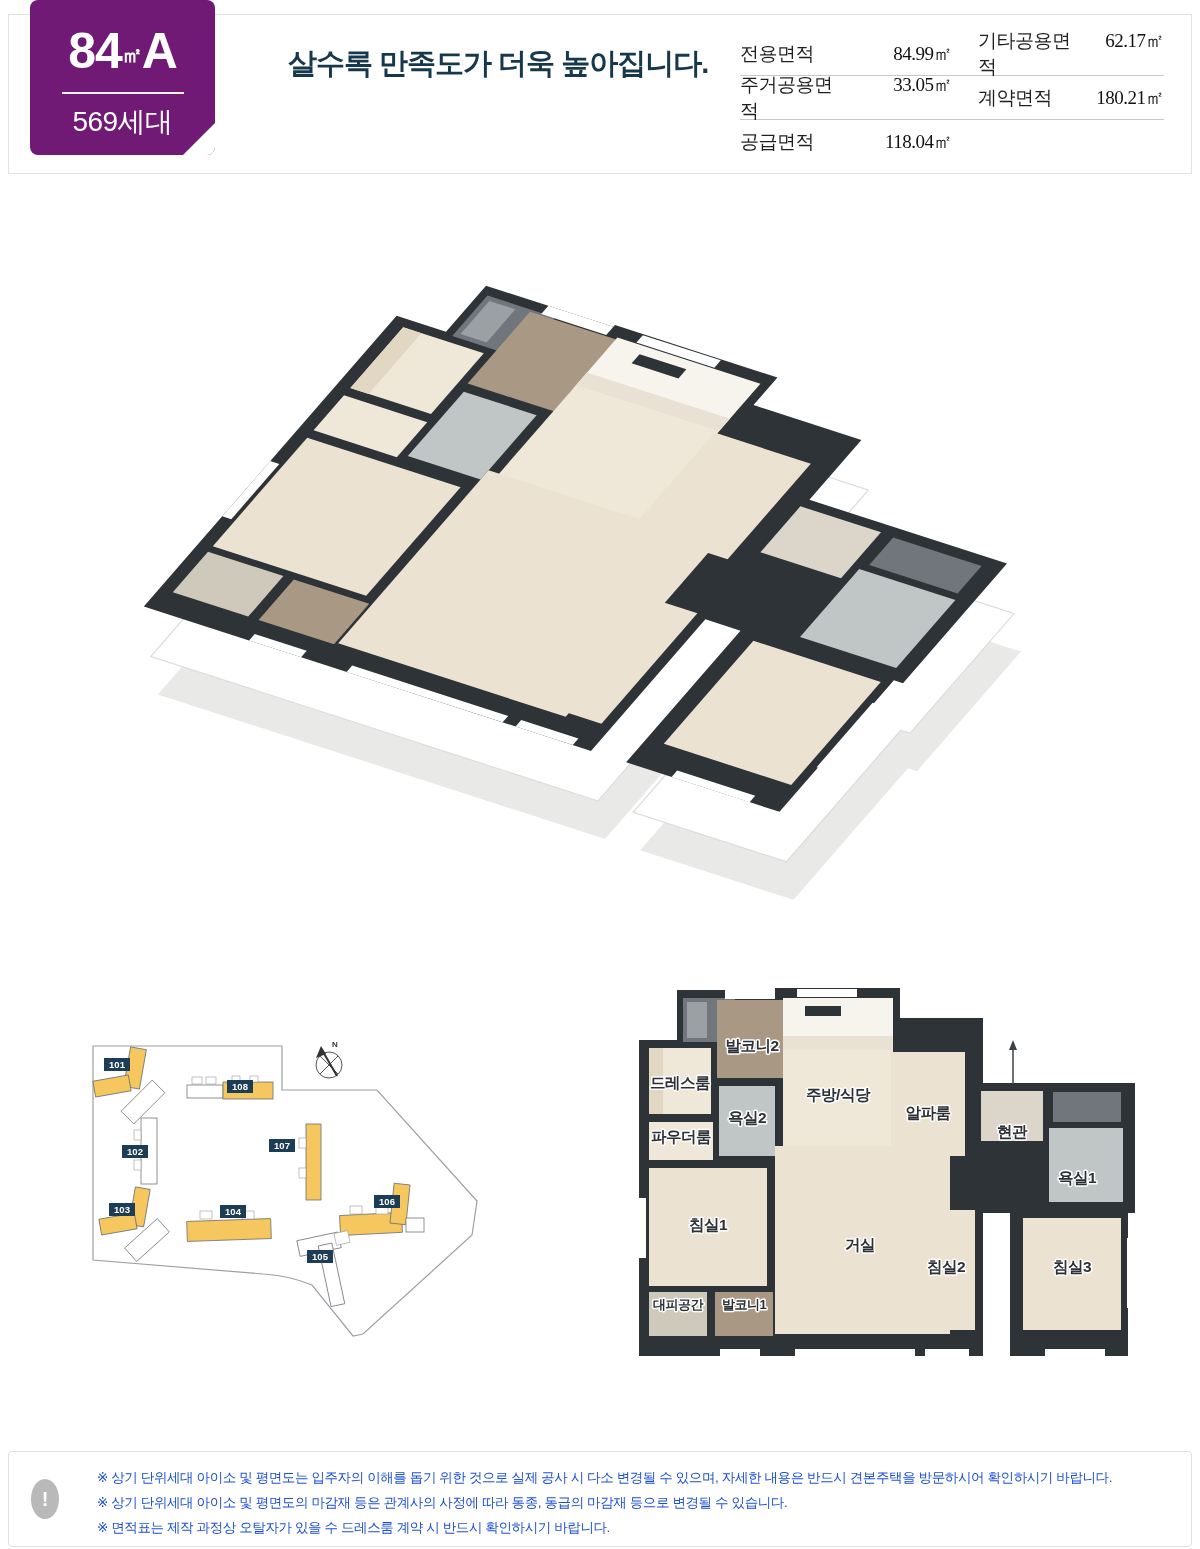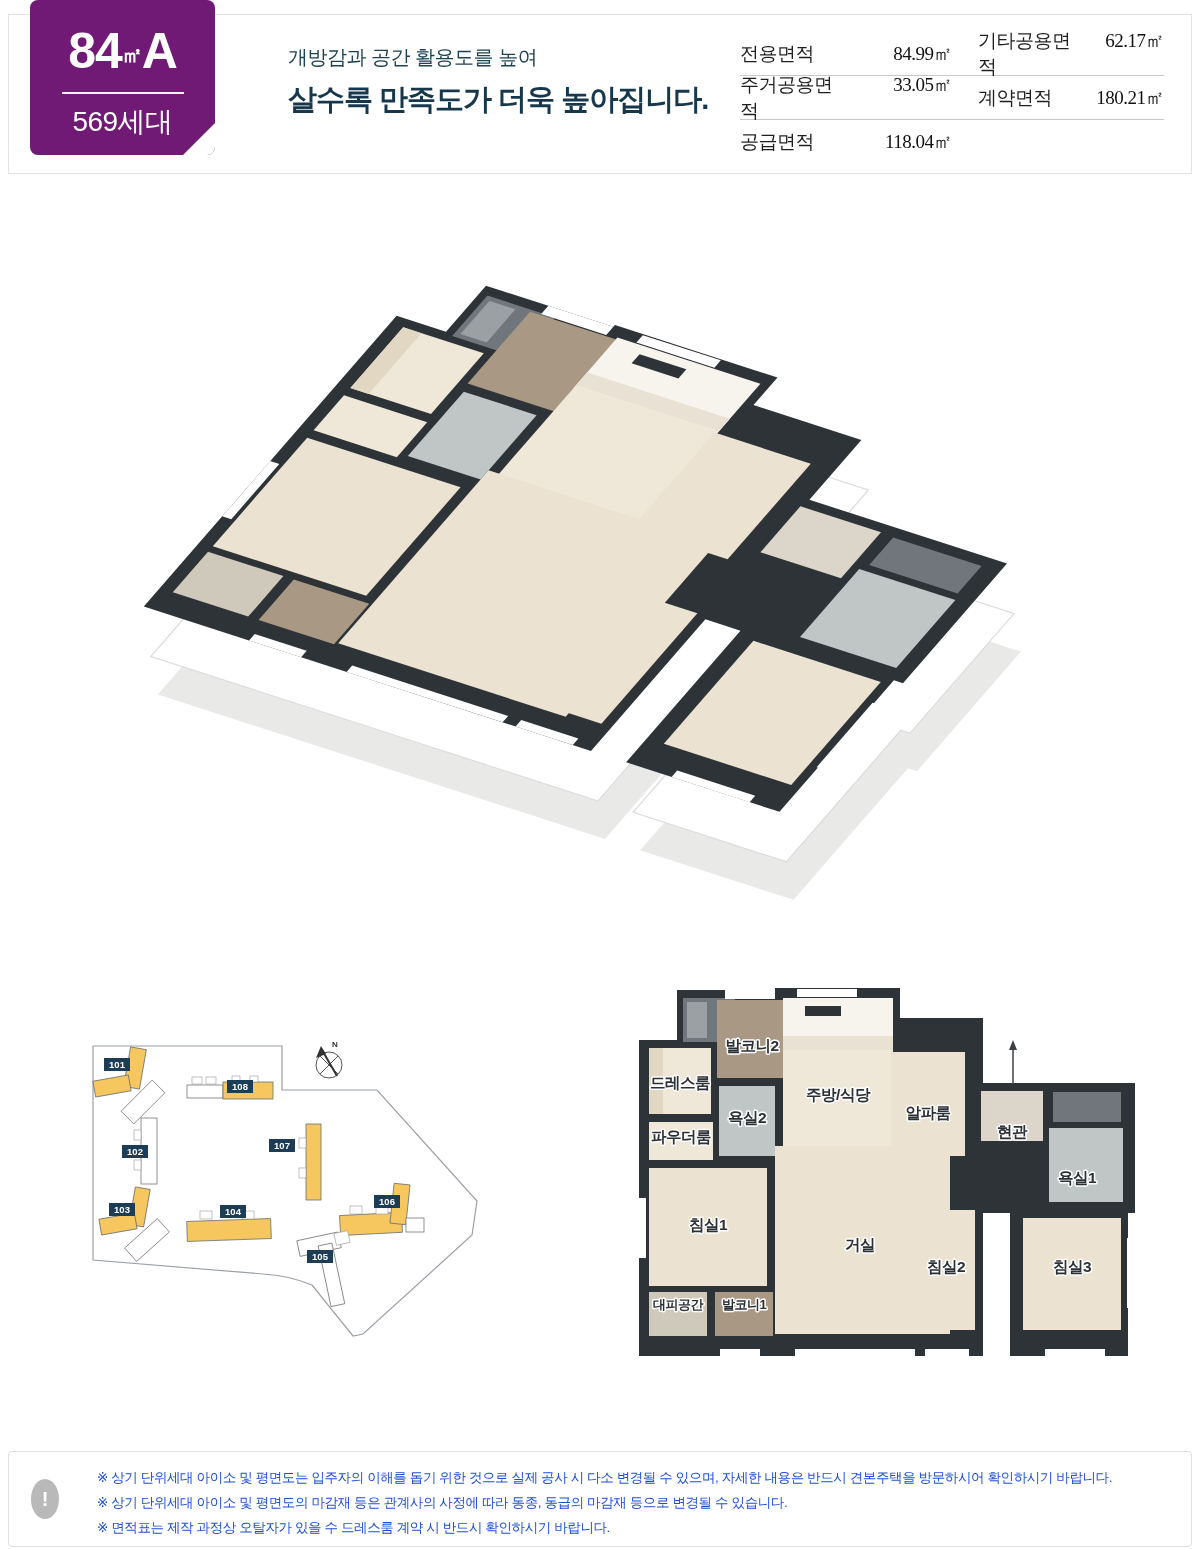--- a/index.html
+++ b/index.html
@@ -47,21 +47,20 @@
 
 <div class="header-strip"></div>
 
 <div class="type-badge">
   <div class="badge-main"><span>84</span><span class="badge-unit">㎡</span><span>A</span></div>
   <div class="badge-rule"></div>
   <div class="badge-sub">569세대</div>
 </div>
 
 <div class="header-titles">
-  <div class="header-subtitle">개방감과 공간 활용도를 높여</div>
   <div class="header-title">살수록 만족도가 더욱 높아집니다.</div>
 </div>
 
 <div class="area-table">
   <div class="area-row rule">
     <div class="cell c1">
         <span class="tlabel">전용면적</span>
         <span class="tvalue">84.99㎡</span>
       </div>
     <div class="cell c2">

